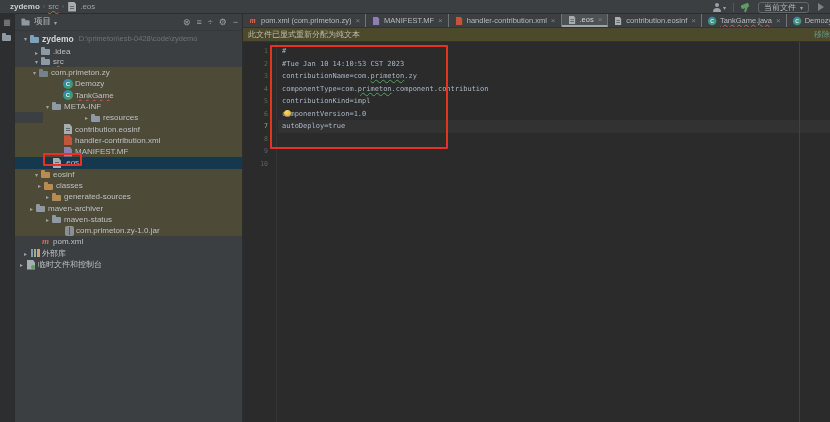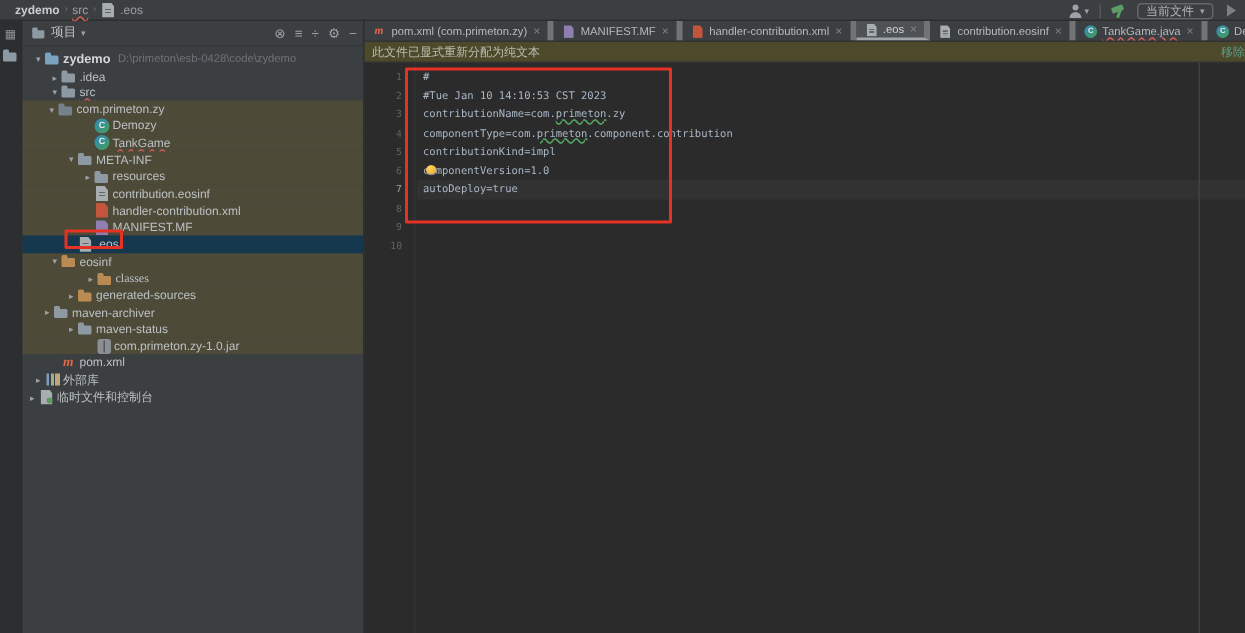--- a/index.html
+++ b/index.html
@@ -99,21 +99,21 @@
   .ico.play::before{content:"";position:absolute;left:2px;top:1px;width:0;height:0;
     border-left:6px solid #7c8083;border-top:4px solid transparent;
     border-bottom:4px solid transparent;}
 
   
   #editor-area{position:absolute;left:243px;top:14px;width:587px;height:408px;
     background:#2b2b2b;}
   #tab-bar{position:absolute;left:0;top:0;right:0;height:14px;background:#3c3f41;
     display:flex;overflow:hidden;border-bottom:1px solid #323232;}
   .tab{display:flex;align-items:center;gap:3px;padding:0 5px;font-size:7.5px;
-    color:#b6babd;border-right:4px solid #737373;white-space:nowrap;flex:none;}
+    color:#b6babd;border-right:1px solid #737373;white-space:nowrap;flex:none;}
   .tab .ico{transform:scale(.85);margin-right:-2px;}
   .tab.active{background:#4e5254;border-bottom:2px solid #a0a5aa;color:#d0d4d7;}
   .tab .close{color:#7f8486;font-size:8px;margin-left:1px;}
   .tab .lbl.err{text-decoration:underline;text-decoration-style:wavy;
     text-decoration-color:#cf5b56;}
 
   #banner{position:absolute;left:0;top:14px;right:0;height:14px;background:#4d4a2c;
     border-bottom:1px solid #323232;display:flex;align-items:center;
     font-size:8px;color:#bdbdb0;padding-left:5px;overflow:hidden;}
   #banner-link{position:absolute;right:-16px;color:#5d9b88;cursor:pointer;}
@@ -218,21 +218,21 @@
       <div class="t-row scope" style="padding-left: 39px;">
         <span class="chev"></span>
         <span class="ico class"></span>
         <span class="t-label err">TankGame</span>
       </div>
       <div class="t-row scope" style="padding-left: 28px;">
         <span class="chev">▾</span>
         <span class="ico folder"></span>
         <span class="t-label">META-INF</span>
       </div>
-      <div class="t-row scope" style="padding-left: 39px;">
+      <div class="t-row scope" style="padding-left: 39px; margin-left: 28px;">
         <span class="chev">▸</span>
         <span class="ico folder"></span>
         <span class="t-label">resources</span>
       </div>
       <div class="t-row scope" style="padding-left: 39px;">
         <span class="chev"></span>
         <span class="ico file-text"></span>
         <span class="t-label">contribution.eosinf</span>
       </div>
       <div class="t-row scope" style="padding-left: 39px;">
@@ -248,21 +248,21 @@
       <div class="t-row selected" style="padding-left: 28px;">
         <span class="chev"></span>
         <span class="ico file-text"></span>
         <span class="t-label">.eos</span>
       </div>
       <div class="t-row scope" style="padding-left: 17px;">
         <span class="chev">▾</span>
         <span class="ico folder-excluded"></span>
         <span class="t-label">eosinf</span>
       </div>
-      <div class="t-row scope" style="padding-left: 41px; font-family: Liberation Serif, serif;">
+      <div class="t-row scope" style="padding-left: 20px;">
         <span class="chev">▸</span>
         <span class="ico folder-excluded"></span>
         <span class="t-label">classes</span>
       </div>
       <div class="t-row scope" style="padding-left: 28px;">
         <span class="chev">▸</span>
         <span class="ico folder-excluded"></span>
         <span class="t-label">generated-sources</span>
       </div>
       <div class="t-row scope" style="padding-left: 12px;">

